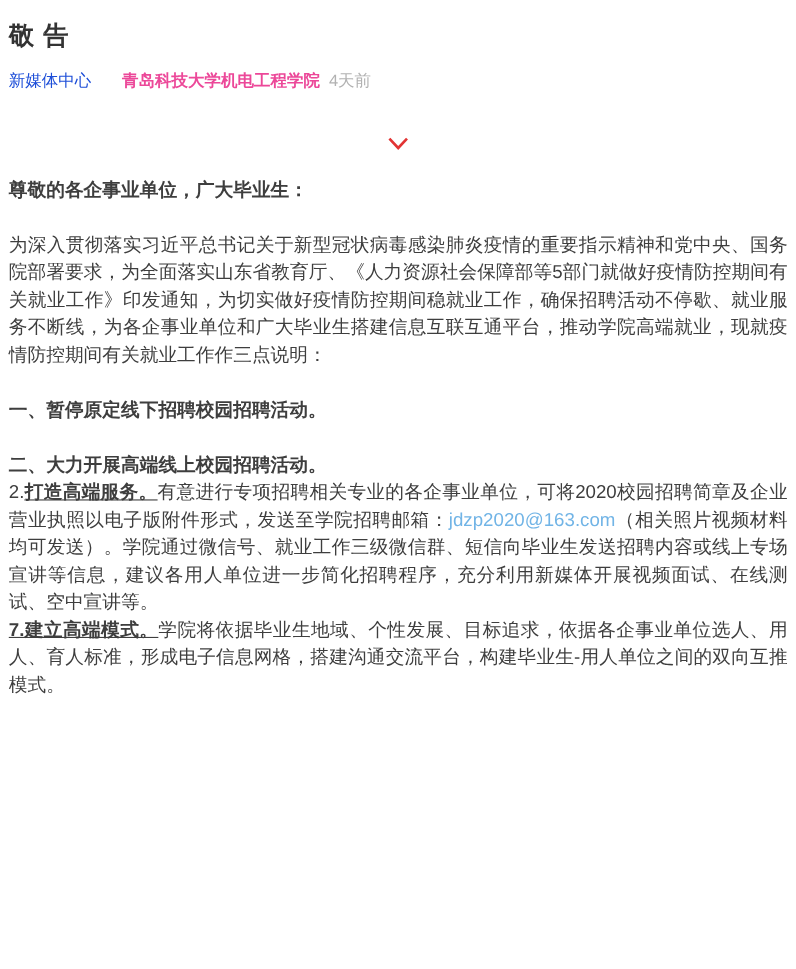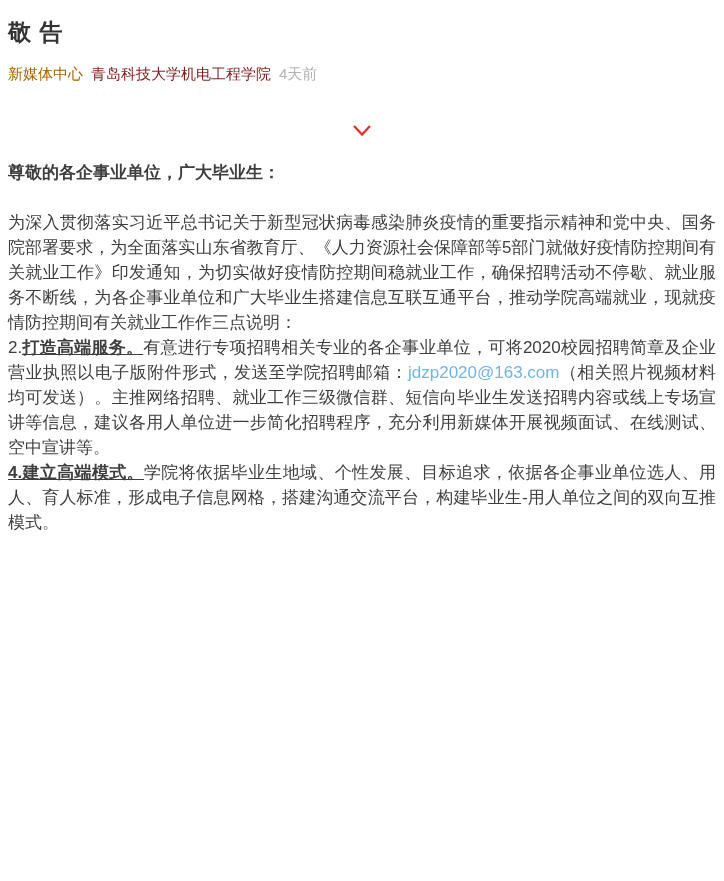--- a/index.html
+++ b/index.html
@@ -26,24 +26,24 @@
     color: #333333;
     letter-spacing: 1px;
   }
   .meta-row {
     margin-top: 15px;
     font-size: 15px;
     line-height: 20px;
     color: #b2b2b2;
     white-space: nowrap;
   }
-  .meta-row .author { color: #a16207; margin-right: 8px; }
+  .meta-row .author { color: #1d4ed8; margin-right: 28px; }
   .meta-row .account {
-    color: #7f1d1d;
-    font-weight: 400;
+    color: #ec4899;
+    font-weight: 700;
     margin-right: 8px;
     cursor: pointer;
     text-decoration: none;
   }
   .meta-row .post-time { color: #b2b2b2; margin-top: 24px; }
   .fold-row {
     margin-top: 40px;
     text-align: center;
     height: 16px;
     line-height: 0;
@@ -96,23 +96,29 @@
       </svg>
     </span>
   </div>
 
   <div class="content">
 
     <p class="salutation">尊敬的各企事业单位，广大毕业生：</p>
 
     <p class="para">为深入贯彻落实习近平总书记关于新型冠状病毒感染肺炎疫情的重要指示精神和党中央、国务院部署要求，为全面落实山东省教育厅、《人力资源社会保障部等5部门就做好疫情防控期间有关就业工作》印发通知，为切实做好疫情防控期间稳就业工作，确保招聘活动不停歇、就业服务不断线，为各企事业单位和广大毕业生搭建信息互联互通平台，推动学院高端就业，现就疫情防控期间有关就业工作作三点说明：</p>
 
+    <p class="para">
+      <span class="sec-heading">一、暂停原定线下招聘校园招聘活动。</span>
+    </p>
+
+    <p class="para">
+      <span class="sec-heading">二、大力开展高端线上校园招聘活动。</span>
+    </p>
 
 
-
-    <p class="tight"><span>2.</span><span class="bu">打造高端服务。</span><span>有意进行专项招聘相关专业的各企事业单位，可将2020校园招聘简章及企业营业执照以电子版附件形式，发送至学院招聘邮箱：</span><a class="link">jdzp2020@163.com</a><span>（相关照片视频材料均可发送）。主推网络招聘、就业工作三级微信群、短信向毕业生发送招聘内容或线上专场宣讲等信息，建议各用人单位进一步简化招聘程序，充分利用新媒体开展视频面试、在线测试、空中宣讲等。</span></p>
+    <p class="tight"><span>2.</span><span class="bu">打造高端服务。</span><span>有意进行专项招聘相关专业的各企事业单位，可将2020校园招聘简章及企业营业执照以电子版附件形式，发送至学院招聘邮箱：</span><a class="link">jdzp2020@163.com</a><span>（相关照片视频材料均可发送）。学院通过微信号、就业工作三级微信群、短信向毕业生发送招聘内容或线上专场宣讲等信息，建议各用人单位进一步简化招聘程序，充分利用新媒体开展视频面试、在线测试、空中宣讲等。</span></p>
 
 
-    <p class="tight"><span class="bu">4.建立高端模式。</span><span>学院将依据毕业生地域、个性发展、目标追求，依据各企事业单位选人、用人、育人标准，形成电子信息网格，搭建沟通交流平台，构建毕业生-用人单位之间的双向互推模式。</span></p>
+    <p class="tight"><span class="bu">7.建立高端模式。</span><span>学院将依据毕业生地域、个性发展、目标追求，依据各企事业单位选人、用人、育人标准，形成电子信息网格，搭建沟通交流平台，构建毕业生-用人单位之间的双向互推模式。</span></p>
 
   </div>
 
 </div>
 
 </body></html>

